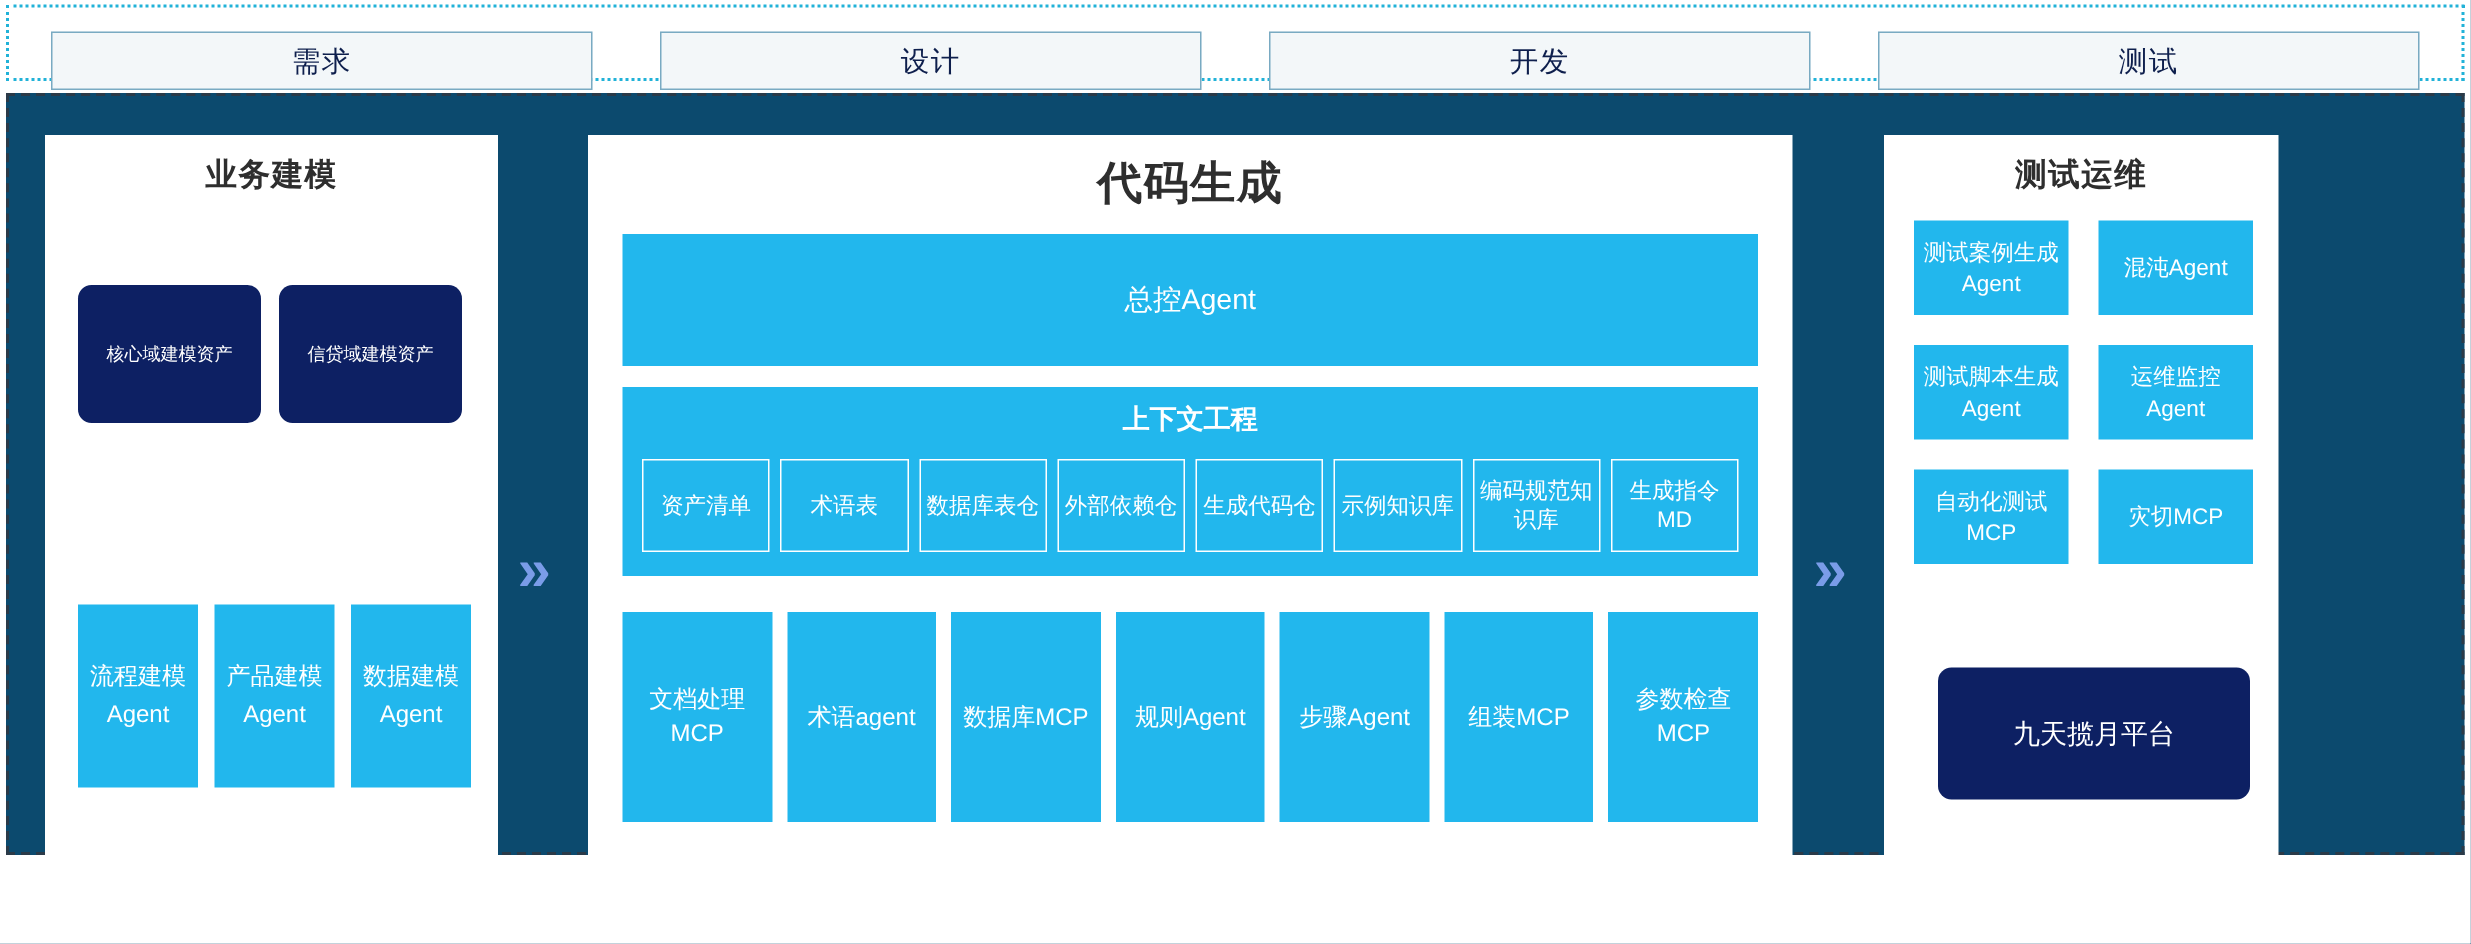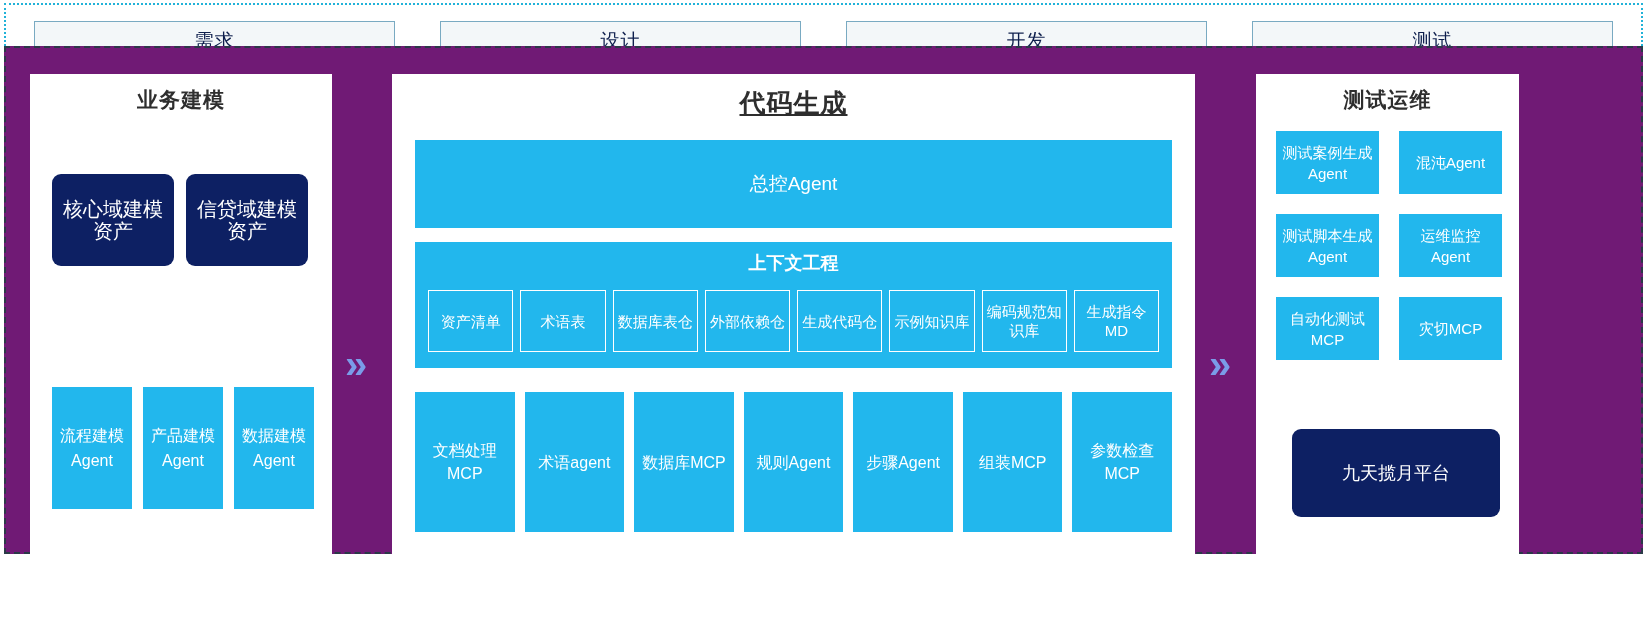--- a/index.html
+++ b/index.html
@@ -36,25 +36,25 @@
     font-size: 19px;
     color: #0e1f4d;
     letter-spacing: 1px;
     margin-top: 24px;
   }
 
   
   #main-container {
     position: absolute;
     left: 4px;
-    top: 46px;
+    top: 62px;
     width: 1639px;
     height: 508px;
     border: 2px dashed #2b3a48;
-    background: #701a75;
+    background: #0c4a6e;
   }
 
   
   .panel {
     position: absolute;
     background: #ffffff;
     top: 26px;
     height: 515px;
   }
   #panel-business { left: 24px;  width: 302px; }
@@ -63,21 +63,21 @@
 
   .panel-title {
     width: 100%;
     text-align: center;
     font-size: 21px;
     font-weight: bold;
     color: #2e2e2e;
     letter-spacing: 1px;
     margin-top: 12px;
   }
-  #panel-codegen .panel-title { font-size: 26px; text-decoration: underline; }
+  #panel-codegen .panel-title { font-size: 30px; }
 
   
   .arrow-sep {
     position: absolute;
     font-size: 40px;
     font-weight: bold;
     color: #7a9ce8;
     line-height: 1;
     letter-spacing: -4px;
   }
@@ -92,21 +92,21 @@
     width: 260px;
     display: flex;
     gap: 12px;
   }
   .asset-box {
     width: 122px;
     height: 92px;
     background: #0d2063;
     border-radius: 9px;
     color: #ffffff;
-    font-size: 20px;
+    font-size: 12px;
     line-height: 22px;
     display: flex;
     align-items: center;
     justify-content: center;
     text-align: center;
     padding: 0 6px;
   }
   #modeling-agent-row {
     position: absolute;
     left: 22px;

